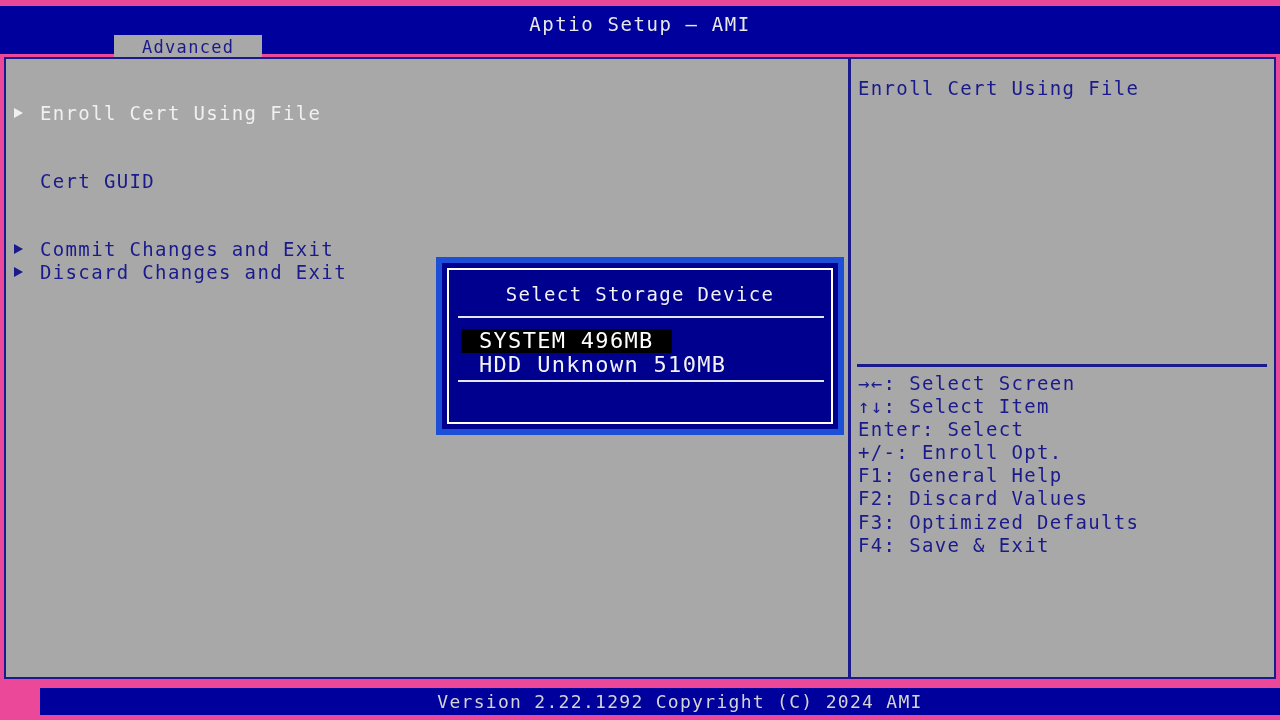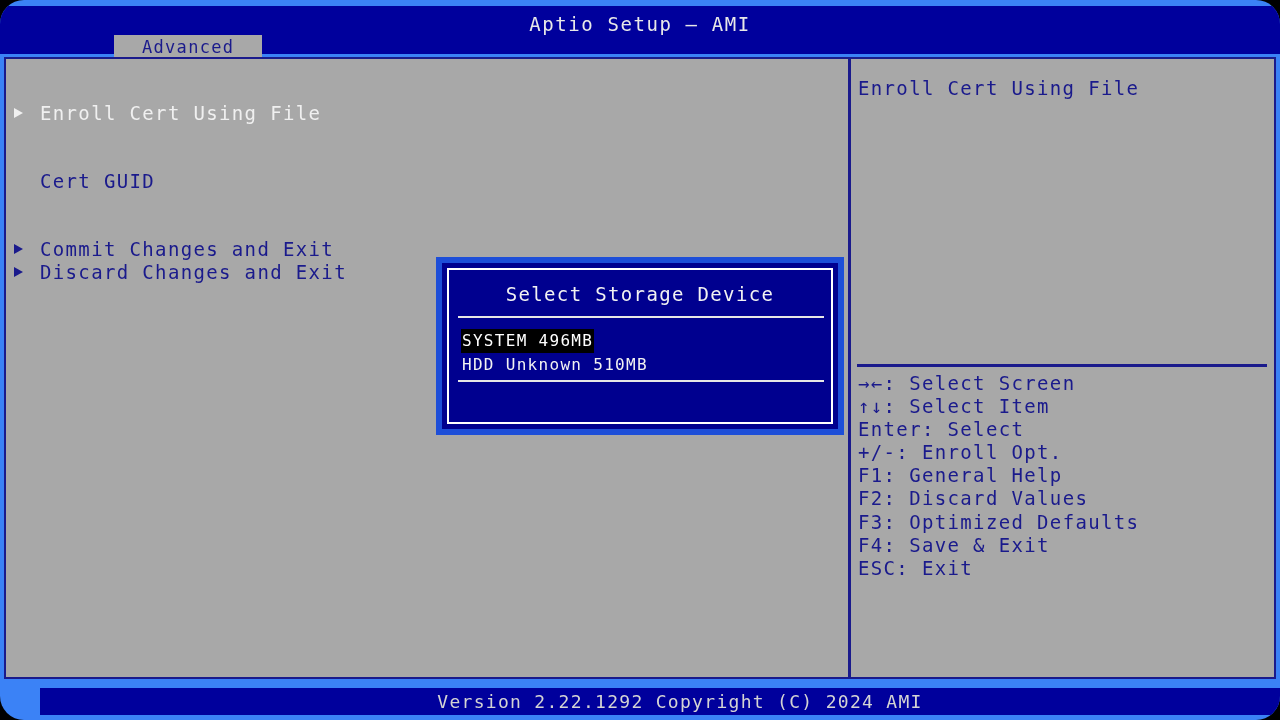--- a/index.html
+++ b/index.html
@@ -4,24 +4,23 @@
 <style>
   html, body {
     margin: 0;
     padding: 0;
     background: #000000;
   }
   #screen {
     position: relative;
     width: 1280px;
     height: 720px;
-    background: #3b82f6;
+    background: #ec4899;
     overflow: hidden;
     font-family: "DejaVu Sans Mono", "Liberation Mono", monospace;
-    border-radius: 24px;
     -webkit-font-smoothing: none;
   }
 
   
   .topbar {
     position: absolute;
     left: 0;
     top: 6px;
     width: 1280px;
     height: 48px;
@@ -207,26 +206,26 @@
   }
   .dlg-list {
     position: absolute;
     left: 19px;
     top: 66px;
     right: 14px;
   }
   .dlg-opt {
     display: block;
     width: fit-content;
-    font-size: 16px;
+    font-size: 22px;
     line-height: 23.5px;
     letter-spacing: 1.3px;
     white-space: pre;
     color: #f2f2f2;
-    padding: 0 1px;
+    padding: 0 18px;
   }
   .dlg-opt.selected {
     background: #000000;
     color: #ffffff;
   }
 
   
   .footer {
     position: absolute;
     left: 0;
@@ -292,21 +291,20 @@
     <div class="help-sep"></div>
     <div class="keylist">
       <div class="keyrow"><span>→←:</span> <span>Select Screen</span></div>
       <div class="keyrow"><span>↑↓:</span> <span>Select Item</span></div>
       <div class="keyrow"><span>Enter:</span> <span>Select</span></div>
       <div class="keyrow"><span>+/-:</span> <span>Enroll Opt.</span></div>
       <div class="keyrow"><span>F1:</span> <span>General Help</span></div>
       <div class="keyrow"><span>F2:</span> <span>Discard Values</span></div>
       <div class="keyrow"><span>F3:</span> <span>Optimized Defaults</span></div>
       <div class="keyrow"><span>F4:</span> <span>Save &amp; Exit</span></div>
-      <div class="keyrow"><span>ESC:</span> <span>Exit</span></div>
     </div>
   </div>
 
   <div class="dialog">
     <div class="dialog-inner"></div>
     <div class="dialog-title">Select Storage Device</div>
     <div class="dialog-sep-top"></div>
     <div class="dlg-list">
       <span class="dlg-opt selected">SYSTEM 496MB</span>
       <span class="dlg-opt">HDD Unknown 510MB</span>

